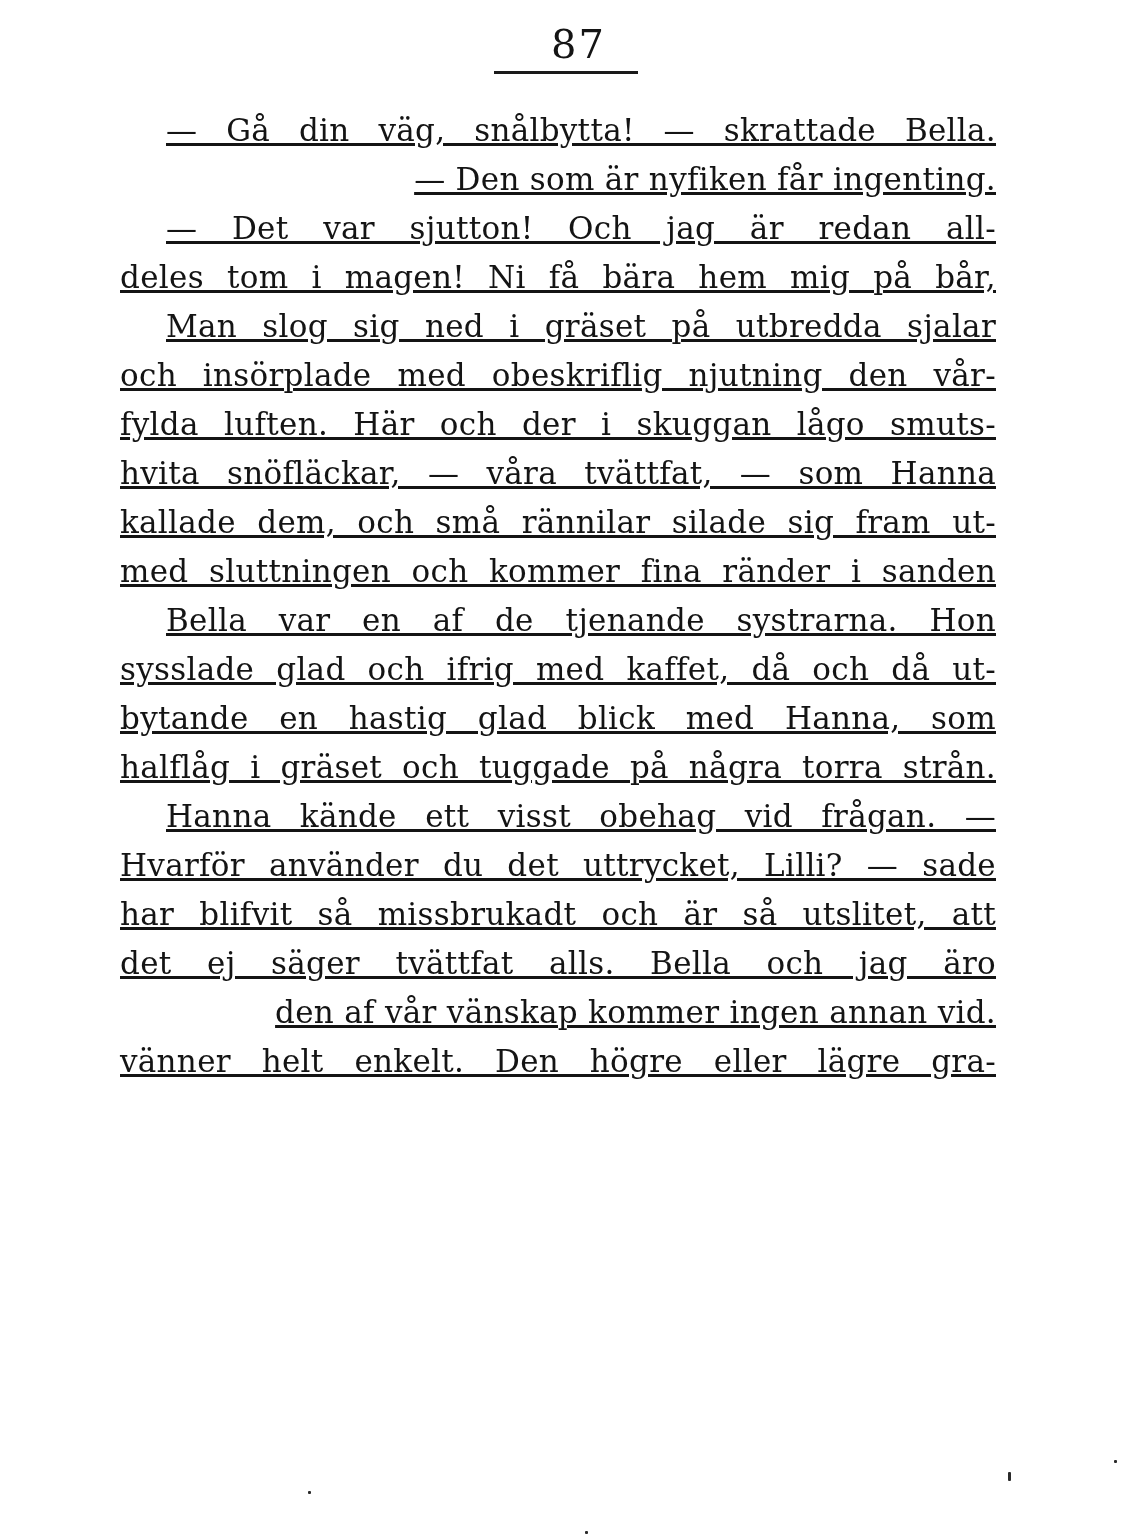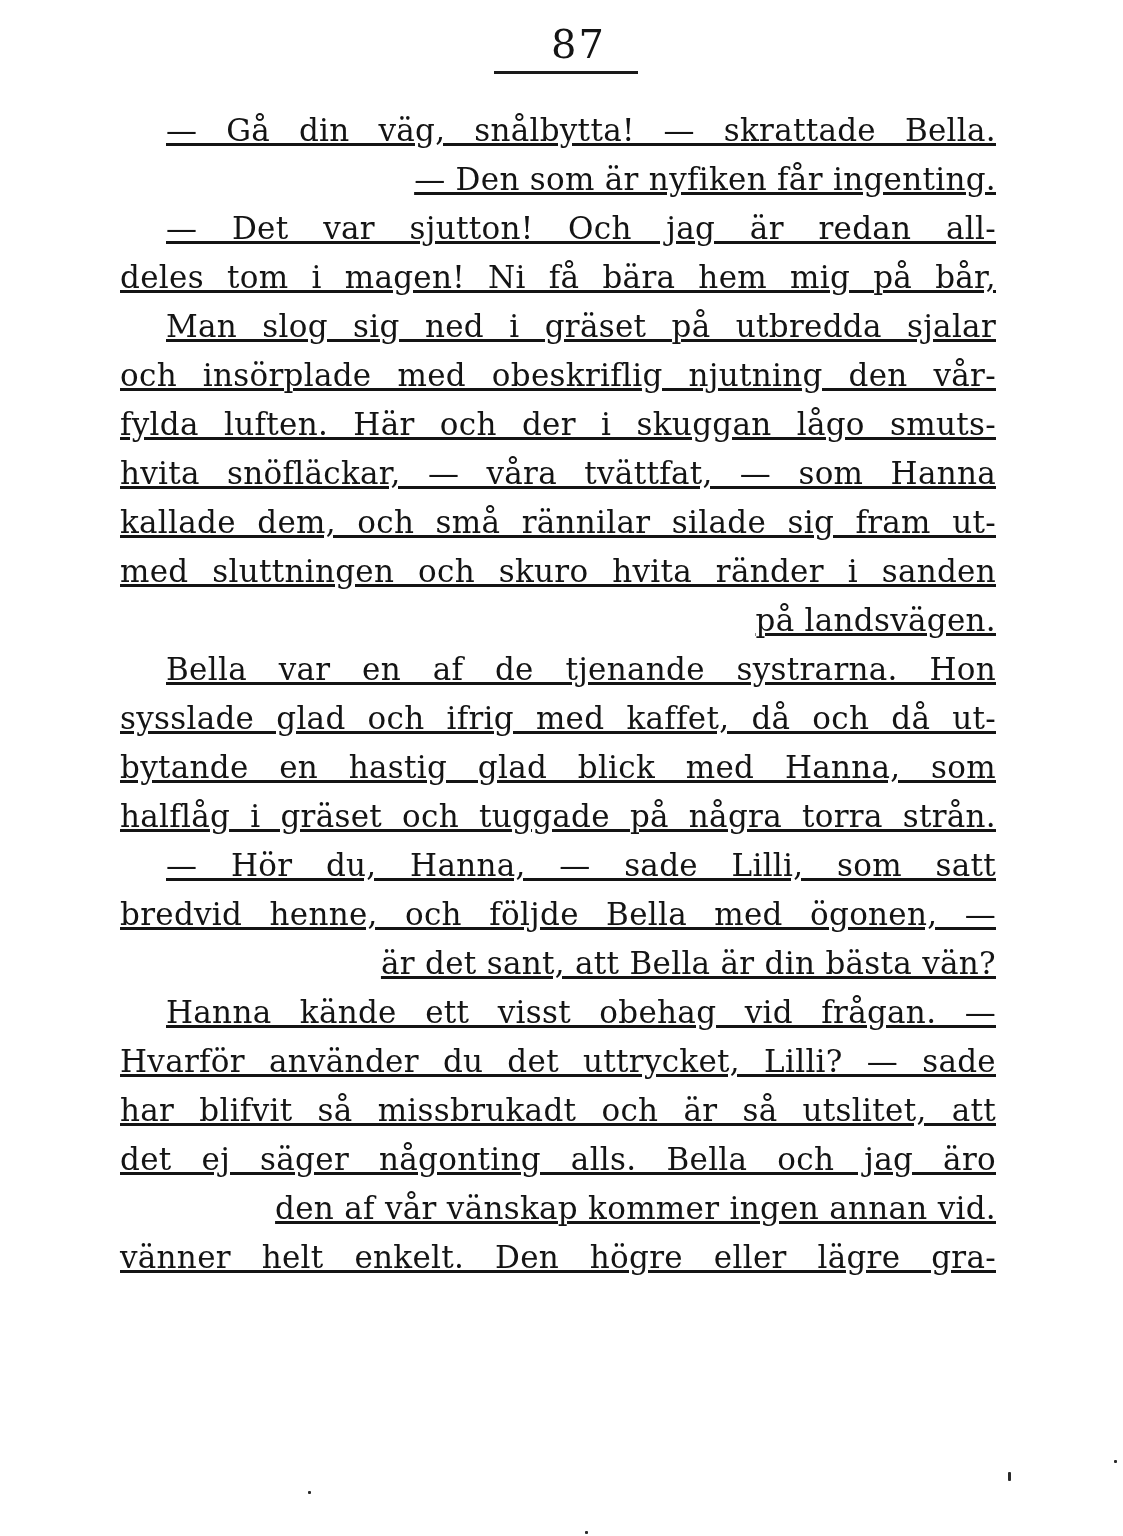--- a/index.html
+++ b/index.html
@@ -80,39 +80,33 @@
       <div class="paragraph">
         <div class="line j first">— Det var sjutton! Och jag är redan all-</div>
         <div class="line j">deles tom i magen! Ni få bära hem mig på bår,</div>
       </div>
       <div class="paragraph">
         <div class="line j first">Man slog sig ned i gräset på utbredda sjalar</div>
         <div class="line j">och insörplade med obeskriflig njutning den vår-</div>
         <div class="line j">fylda luften. Här och der i skuggan lågo smuts-</div>
         <div class="line j">hvita snöfläckar, — våra tvättfat, — som Hanna</div>
         <div class="line j">kallade dem, och små rännilar silade sig fram ut-</div>
-        <div class="line j">med sluttningen och skuro hvita ränder i sanden</div>
-        <div class="line">på landsvägen.</div>
+        <div class="line j">med sluttningen och kommer fina ränder i sanden</div>
       </div>
       <div class="paragraph">
         <div class="line j first">Bella var en af de tjenande systrarna. Hon</div>
         <div class="line j">sysslade glad och ifrig med kaffet, då och då ut-</div>
         <div class="line j">bytande en hastig glad blick med Hanna, som</div>
         <div class="line j">halflåg i gräset och tuggade på några torra strån.</div>
       </div>
       <div class="paragraph">
-        <div class="line j first">— Hör du, Hanna, — sade Lilli, som satt</div>
-        <div class="line j">bredvid henne, och följde Bella med ögonen, —</div>
-        <div class="line">är det sant, att Bella är din bästa vän?</div>
-      </div>
-      <div class="paragraph">
         <div class="line j first">Hanna kände ett visst obehag vid frågan. —</div>
         <div class="line j">Hvarför använder du det uttrycket, Lilli? — sade</div>
         <div class="line j">har blifvit så missbrukadt och är så utslitet, att</div>
-        <div class="line j">det ej säger någonting alls. Bella och jag äro</div>
+        <div class="line j">det ej säger tvättfat alls. Bella och jag äro</div>
         <div class="line">den af vår vänskap kommer ingen annan vid.</div>
         <div class="line j">vänner helt enkelt. Den högre eller lägre gra-</div>
       </div>
     </div>
 <div class="speck" style="left: 1008px; top: 1472px; width: 3px; height: 9px;"></div>
     <div class="speck" style="left: 308px; top: 1491px; width: 3px; height: 3px;"></div>
     <div class="speck" style="left: 1114px; top: 1460px; width: 3px; height: 3px;"></div>
     <div class="speck" style="left: 585px; top: 1531px; width: 3px; height: 3px;"></div>
   </div>
 

